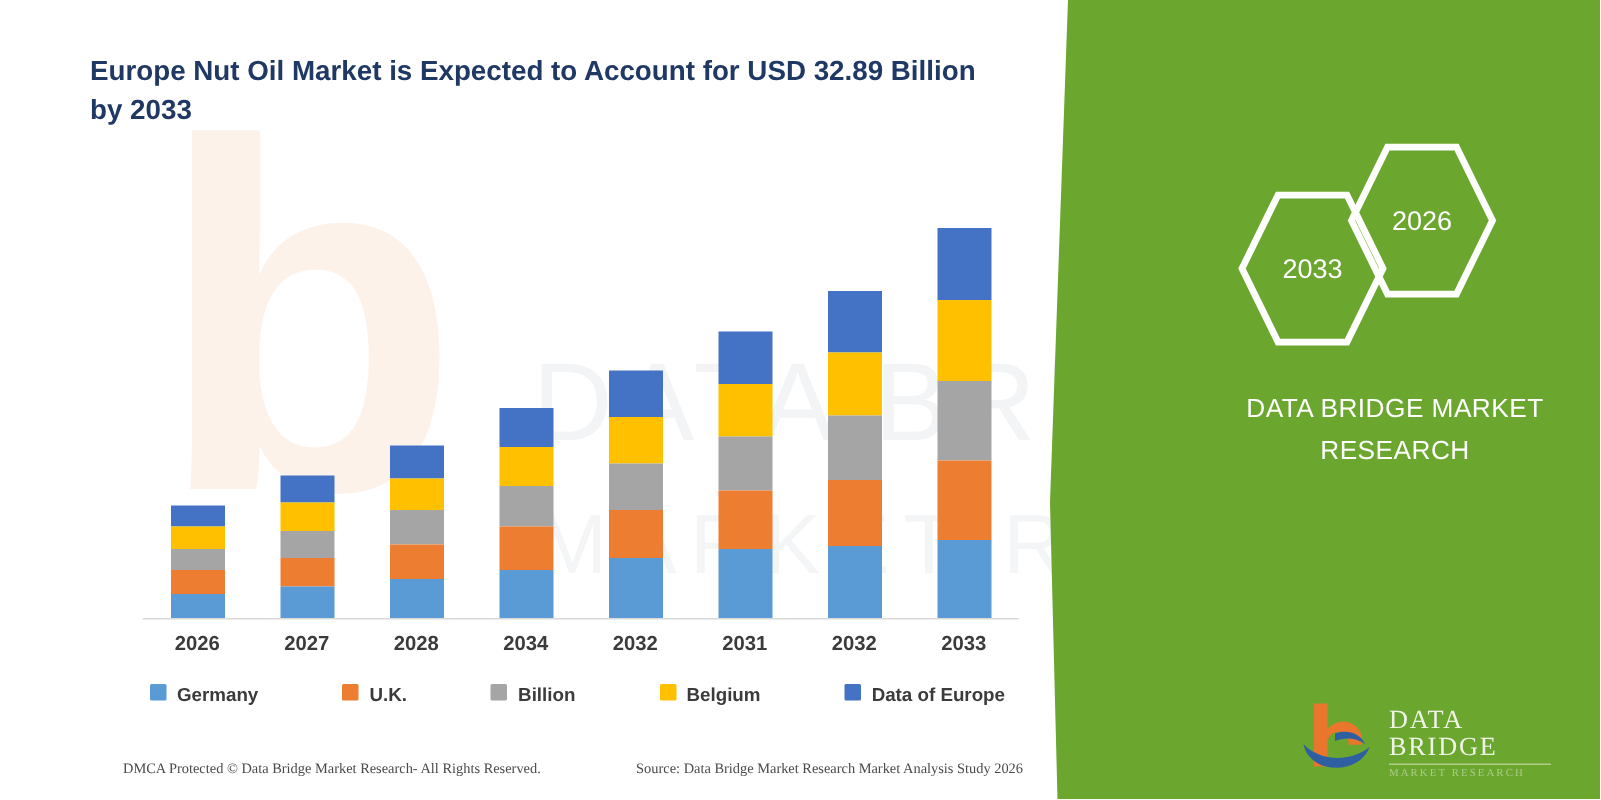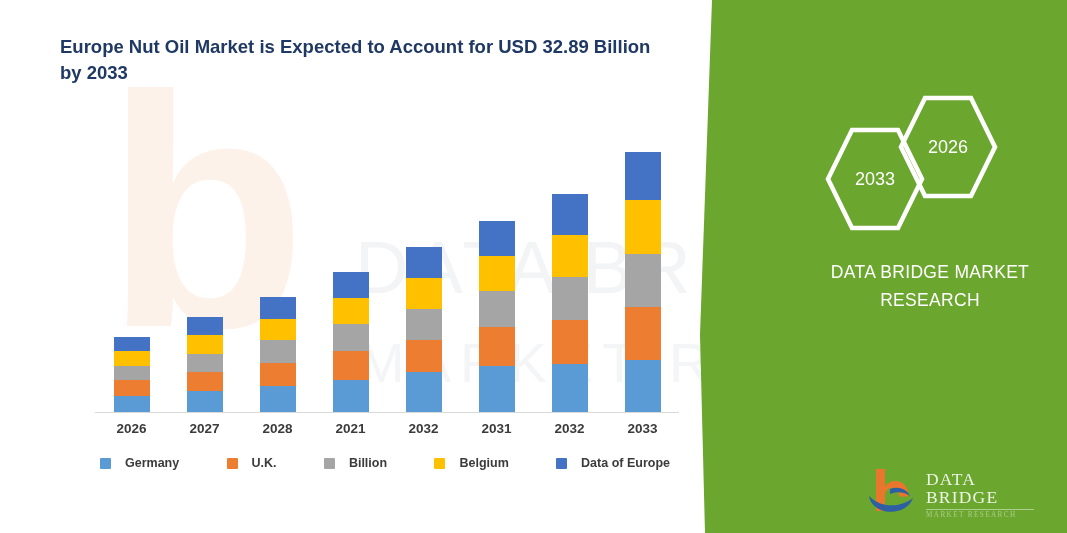--- a/index.html
+++ b/index.html
@@ -109,22 +109,21 @@
   .legend {
     position: absolute;
     left: 100px; top: 456px;
     width: 570px;
     display: flex;
     justify-content: space-between;
     align-items: center;
   }
   .legend-item {
     display: flex;
-    align-items: center;
-    gap: 14px;
+    gap: 7px;
   }
   .swatch {
     width: 11px; height: 11px;
     border-radius: 1px;
     flex: none;
   }
   .legend-label {
     font-size: 12.5px;
     font-weight: 700;
     color: #3b3b3b;
@@ -329,21 +328,21 @@
             <div class="seg" style="background: rgb(255, 192, 0); height: 53.08px;"></div>
             <div class="seg" style="background: rgb(68, 114, 196); height: 48.46px;"></div>
           </div>
         </div>
       </div>
 
     <div class="xlabels" id="xlabels">
         <div class="xlabel">2026</div>
         <div class="xlabel">2027</div>
         <div class="xlabel">2028</div>
-        <div class="xlabel">2021</div>
+        <div class="xlabel">2034</div>
         <div class="xlabel">2032</div>
         <div class="xlabel">2031</div>
         <div class="xlabel">2032</div>
         <div class="xlabel">2033</div>
       </div>
 
     <div class="legend" id="legend">
         <div class="legend-item">
           <span class="swatch" style="background: rgb(91, 155, 213);"></span>
           <span class="legend-label">Germany</span>
@@ -359,20 +358,24 @@
         <div class="legend-item">
           <span class="swatch" style="background: rgb(255, 192, 0);"></span>
           <span class="legend-label">Belgium</span>
         </div>
         <div class="legend-item">
           <span class="swatch" style="background: rgb(68, 114, 196);"></span>
           <span class="legend-label">Data of Europe</span>
         </div>
       </div>
 
+    <div class="footer">
+      <span>DMCA Protected © Data Bridge Market Research-  All Rights Reserved.</span>
+      <span>Source: Data Bridge Market Research  Market Analysis Study 2026</span>
+    </div>
   </div>
 
   <div class="green-panel"></div>
 
 
   <div class="hexes">
     <div class="hex" id="hex-2033">
       <svg viewBox="0 0 100 104" aria-hidden="true">
         <polygon points="27,3 73,3 97,52 73,101 27,101 3,52" fill="none" stroke="#ffffff" stroke-width="4.5"></polygon>
       </svg>

